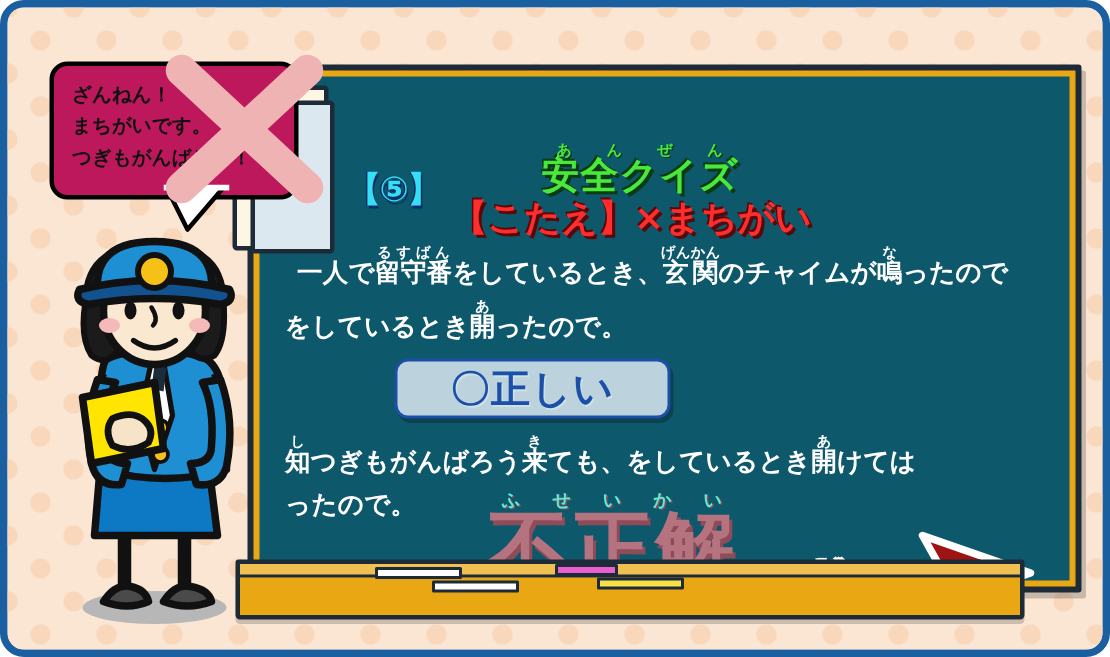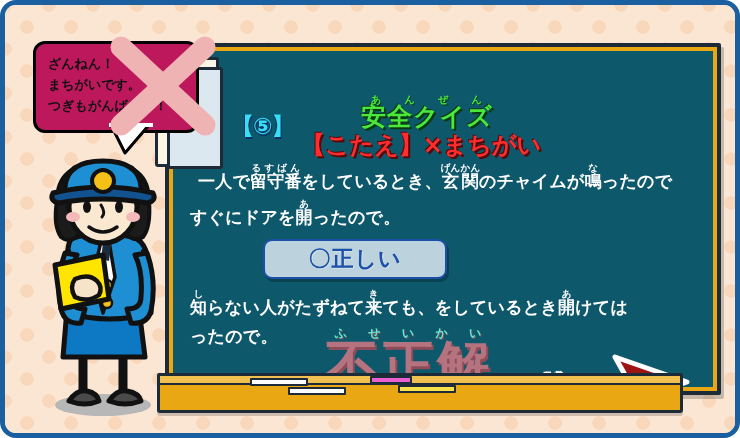--- a/index.html
+++ b/index.html
@@ -58,21 +58,21 @@
 
   .qline{color:#ffffff;font-size:17px;letter-spacing:.2px;}
   .qline rt{color:#ffffff;font-size:9.5px;}
   #q1{left:25px;top:112px;}
   #q2{left:17px;top:148px;}
 
   #ansbtn{position:absolute;left:90px;top:188px;width:180px;height:36px;
        background:#bcd2dd;border:2px solid #1b4fa8;border-radius:9px;
        display:flex;align-items:center;justify-content:center;
        box-shadow:2px 3px 0 rgba(0,0,0,.25);}
-  #ansbtn span{font-size:22px;font-weight:bold;color:#1b4fa8;
+  #ansbtn span{font-size:26px;font-weight:bold;color:#1b4fa8;
        text-shadow:1px 1px 0 #cfe0e9;letter-spacing:1px;}
 
   #e1{left:17px;top:238px;}
   #e2{left:17px;top:274px;}
 
   #stamp{position:absolute;left:152px;top:276px;font-size:54px;font-weight:bold;
        color:#b5737f;text-shadow:2px 3px 0 #8d4c58;letter-spacing:2px;
        white-space:nowrap;}
   #stamp rt{font-size:12px;color:#5eead4;text-shadow:1px 1px 0 #8d4c58;}
 
@@ -115,29 +115,29 @@
         <ruby><span>安全クイズ</span><rt>あんぜん</rt></ruby>
       </div>
 
       <div class="rt" id="answer-line">【こたえ】×まちがい</div>
 
       <div class="rt qline" id="q1">
         <span>一人で</span><ruby><span>留守番</span><rt>るすばん</rt></ruby><span>をしているとき、</span><ruby><span>玄関</span><rt>げんかん</rt></ruby><span>のチャイムが</span><ruby><span>鳴</span><rt>な</rt></ruby><span>ったので</span>
       </div>
 
       <div class="rt qline" id="q2">
-        <span>すぐにドアを</span><ruby><span>開</span><rt>あ</rt></ruby><span>ったので。</span>
+        <span>をしているとき</span><ruby><span>開</span><rt>あ</rt></ruby><span>ったので。</span>
       </div>
 
       <div id="ansbtn">
         <span>〇正しい</span>
       </div>
 
       <div class="rt qline" id="e1">
-        <ruby><span>知</span><rt>し</rt></ruby><span>らない人がたずねて</span><ruby><span>来</span><rt>き</rt></ruby><span>ても、をしているとき</span><ruby><span>開</span><rt>あ</rt></ruby><span>けては</span>
+        <ruby><span>知</span><rt>し</rt></ruby><span>つぎもがんばろう</span><ruby><span>来</span><rt>き</rt></ruby><span>ても、をしているとき</span><ruby><span>開</span><rt>あ</rt></ruby><span>けては</span>
       </div>
 
       <div class="rt qline" id="e2">ったので。</div>
 
       <div id="stamp">
         <ruby><span>不正解</span><rt>ふせいかい</rt></ruby>
       </div>
 
       <div id="next-label">つぎへ</div>
 

